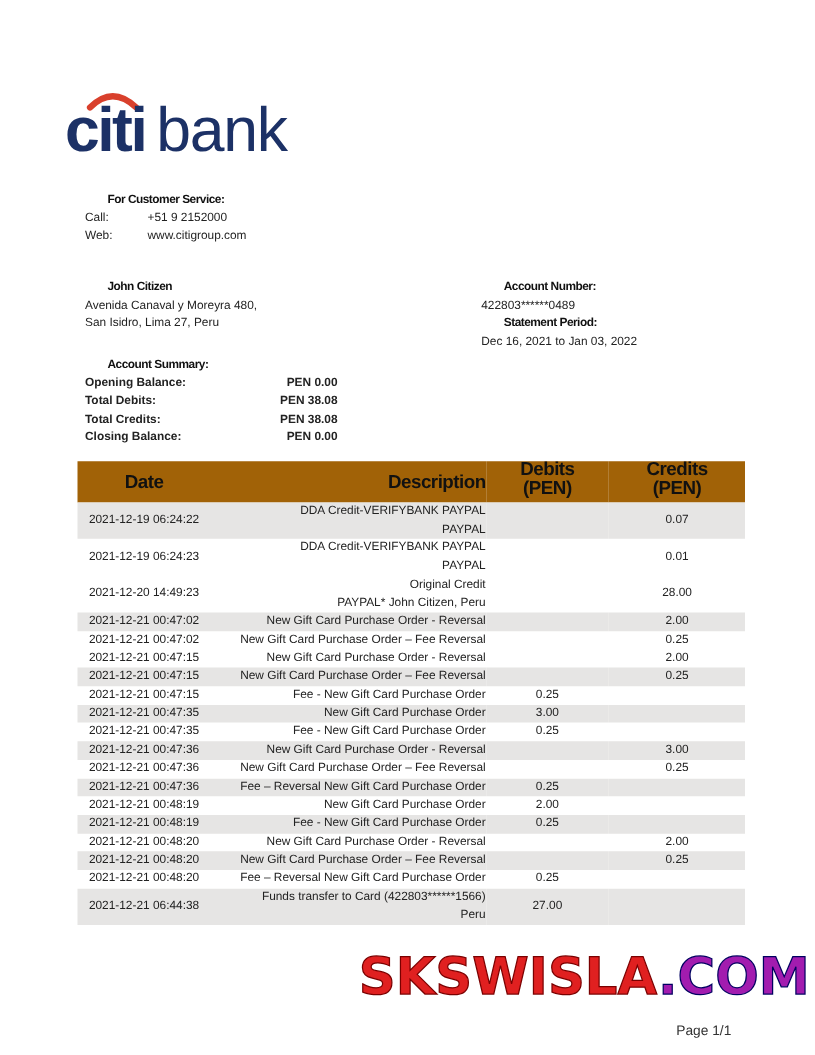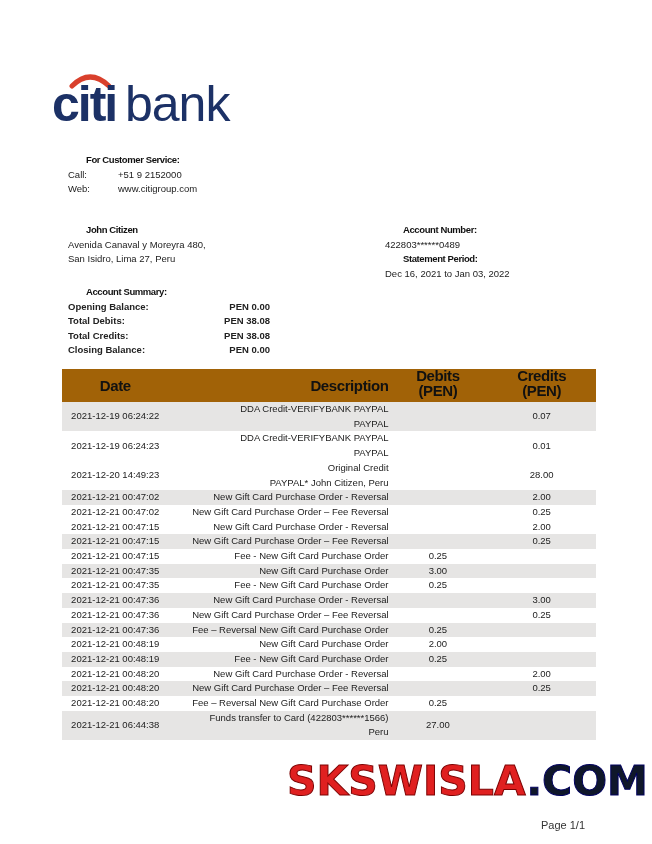--- a/index.html
+++ b/index.html
@@ -20,21 +20,21 @@
   table.tx tr.tall td { height: 29.4px; }
   table.tx tr.g td { background: #e6e5e4; }
   .c-date { width: 108px; text-align: center; }
   .c-desc { width: 216px; text-align: right; padding-left: 7px !important; }
   .c-deb { width: 100px; text-align: center; }
   .c-cred { width: 110px; text-align: center; }
   th.c-desc { text-align: right; margin-top: 22px; }
   .watermark { position: absolute; left: 287px; top: 757px; font-size: 41px; font-weight: bold;
                font-family: "DejaVu Sans", sans-serif; letter-spacing: 0px; white-space: nowrap; }
   .wm-a { color: #e02020; text-align: center; -webkit-text-stroke: 1px #7a0000; }
-  .wm-b { color: #0f172a; -webkit-text-stroke: 1px #000060; }
+  .wm-b { color: #a21caf; -webkit-text-stroke: 1px #000060; }
   .page-no { position: absolute; left: 541px; top: 819px; font-size: 11px; color: #333; }
 </style>
 </head>
 <body>
 
 <div class="logo">
   <svg width="200" height="60" viewBox="0 0 200 60">
     <path d="M20 18 Q38 0 57 18" fill="none" stroke="#d9402c" stroke-width="5" stroke-linecap="round"></path>
     <text x="0" y="53" font-family="Liberation Sans, sans-serif" font-size="50" font-weight="bold" fill="#1c3166" letter-spacing="-2">citi</text>
     <text x="73" y="53" font-family="Liberation Sans, sans-serif" font-size="50" fill="#1c3166" letter-spacing="-1">bank</text>

